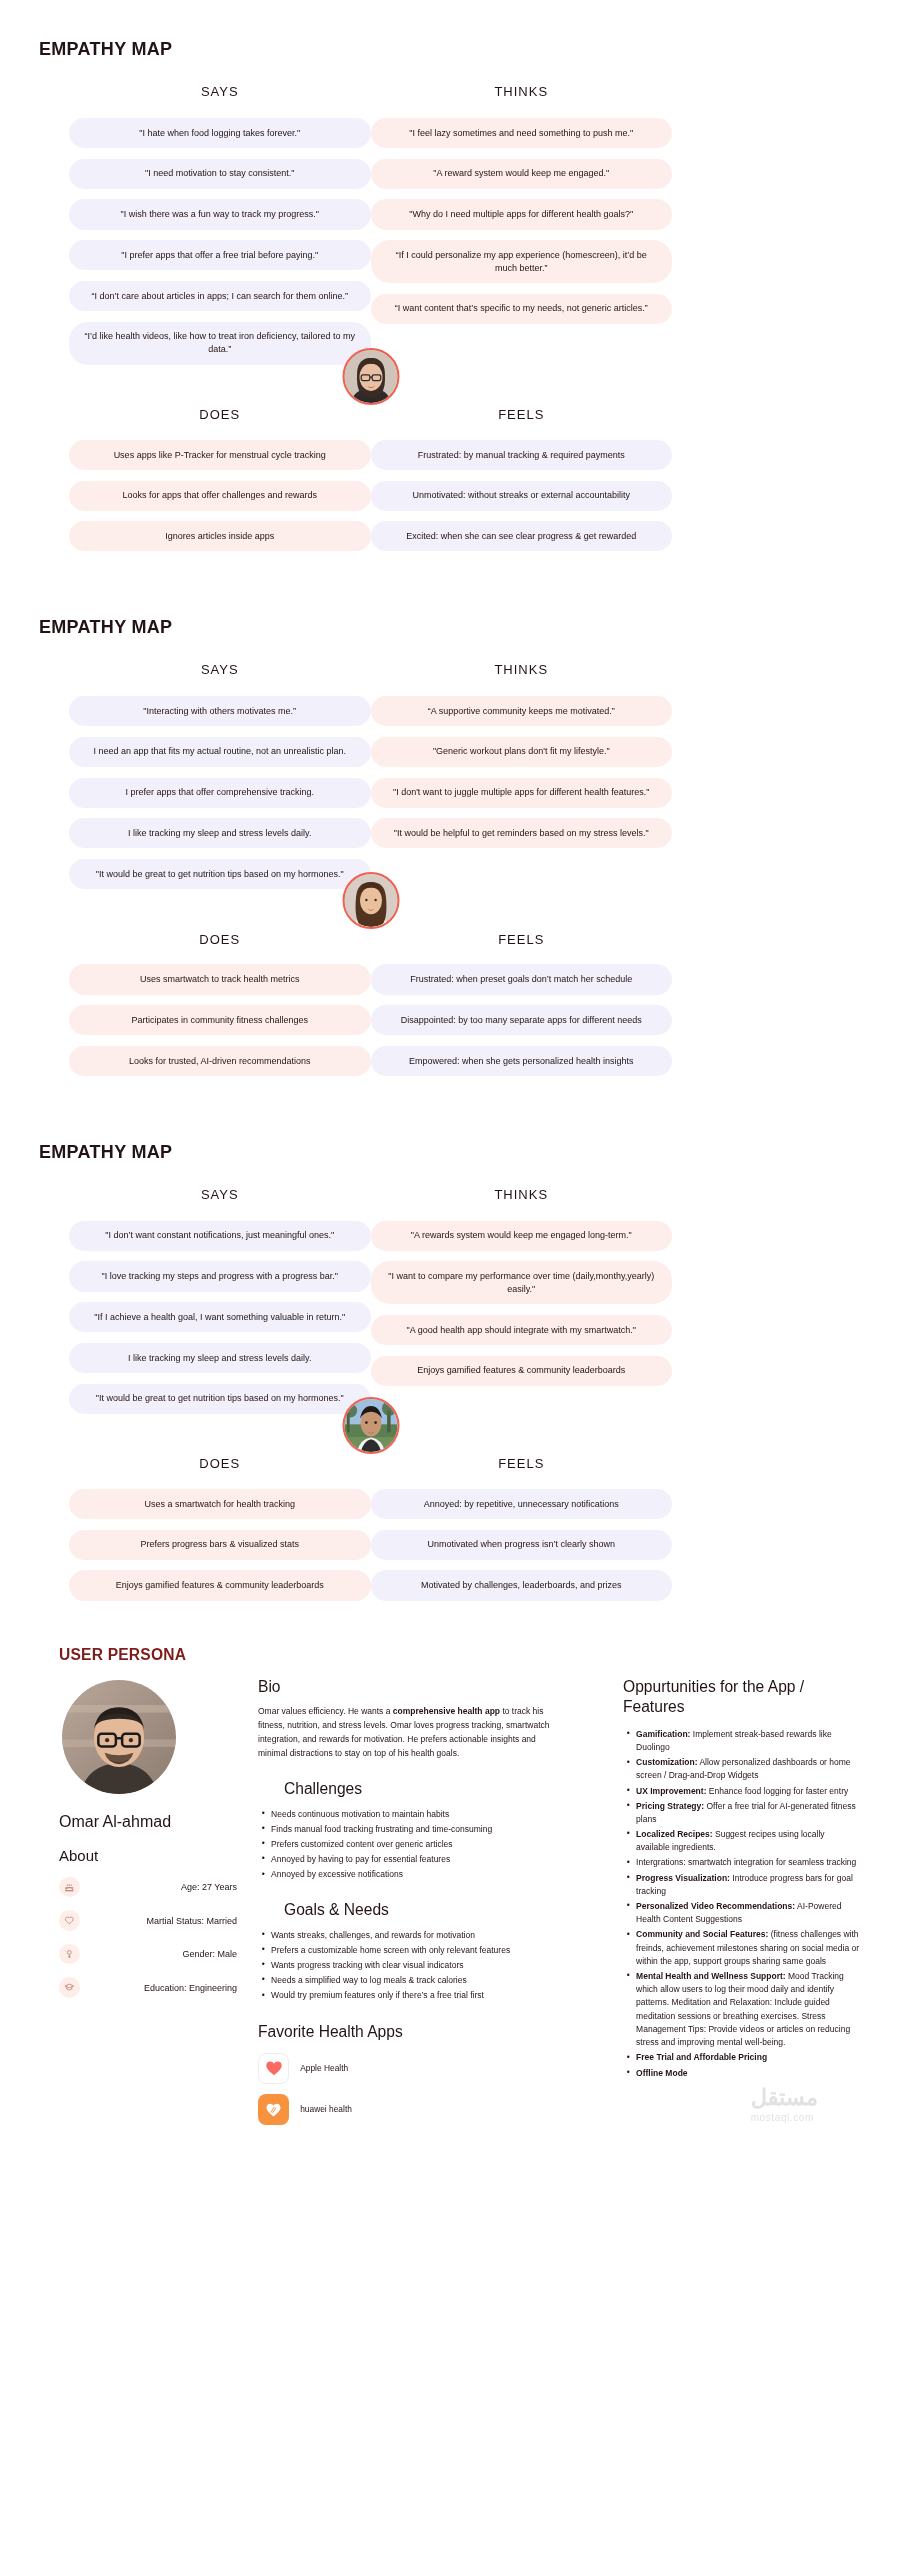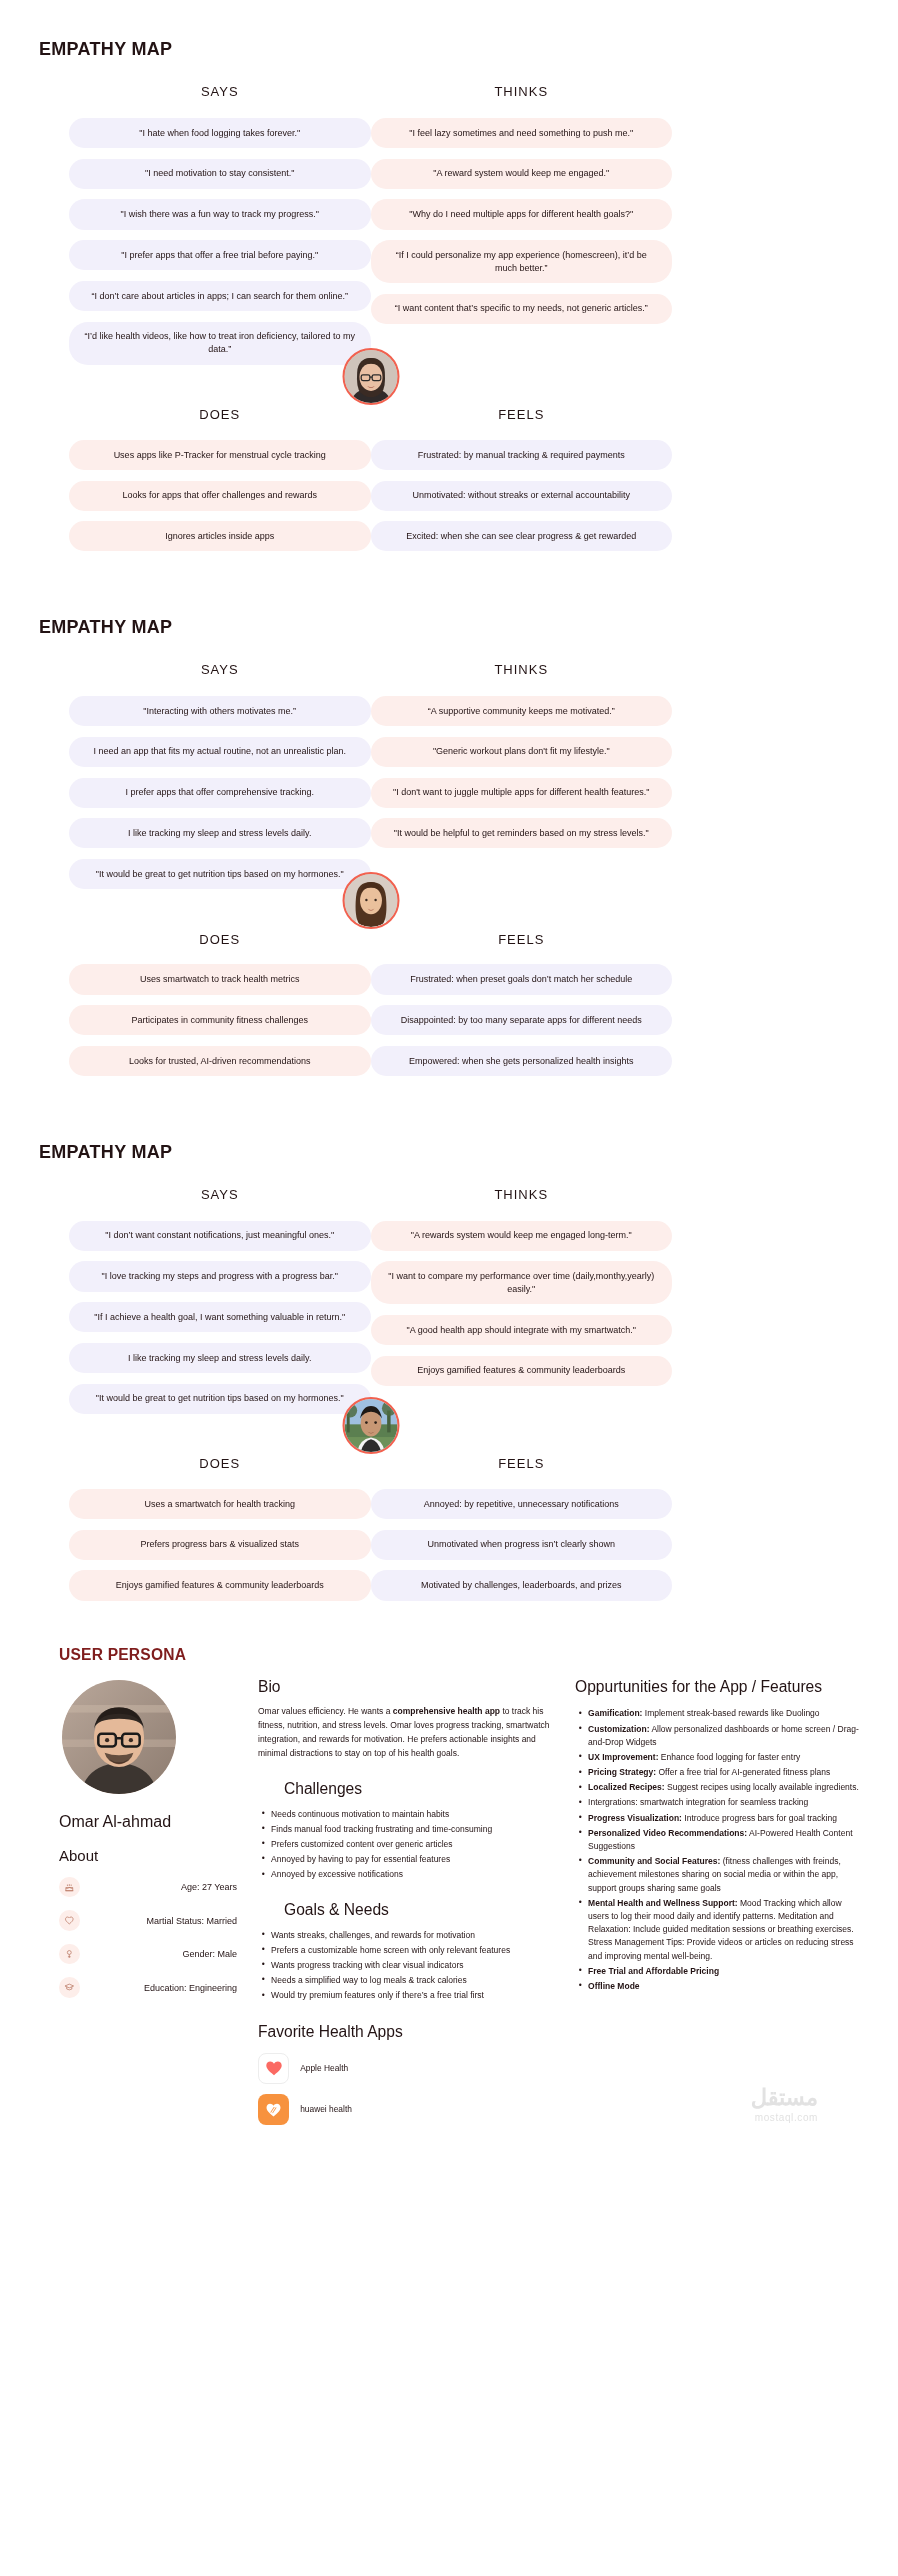--- a/index.html
+++ b/index.html
@@ -115,27 +115,27 @@
   .app-row { display:flex; align-items:center; gap: 11.2px; margin-bottom: 10px; }
   .app-tile {
     width: 31px; height: 31px; border-radius: 8px;
     display:flex; align-items:center; justify-content:center;
     flex: 0 0 31px;
   }
   .app-tile.white { background:#ffffff; border:0.6px solid #ededed; }
   .app-tile.orange { background:#f7923e; }
   .app-name { font-size: 8.4px; color:#231314; }
 
-  .opp-col { padding-top: 3.7px; }
+  .opp-col { padding-top: 3.7px; margin-left: 48px; }
   .opp-head { font-size: 15.6px; line-height: 1.3; margin-bottom: 10px; color:#231314; font-weight:400; }
 
   .watermark {
     position: absolute;
     right: 81px; bottom: 11.2px;
-    text-align: right;
+    text-align: left;
     color: #e2e2e2;
     user-select: none;
   }
   .wm-ar { font-size: 22.5px; font-weight: 700; letter-spacing: 0.6px; line-height: 1; }
   .wm-en { font-size: 10px; letter-spacing: 0.6px; margin-top: 2.5px; }
 </style>
 </head>
 <body>
 
 <div id="maps-root">

